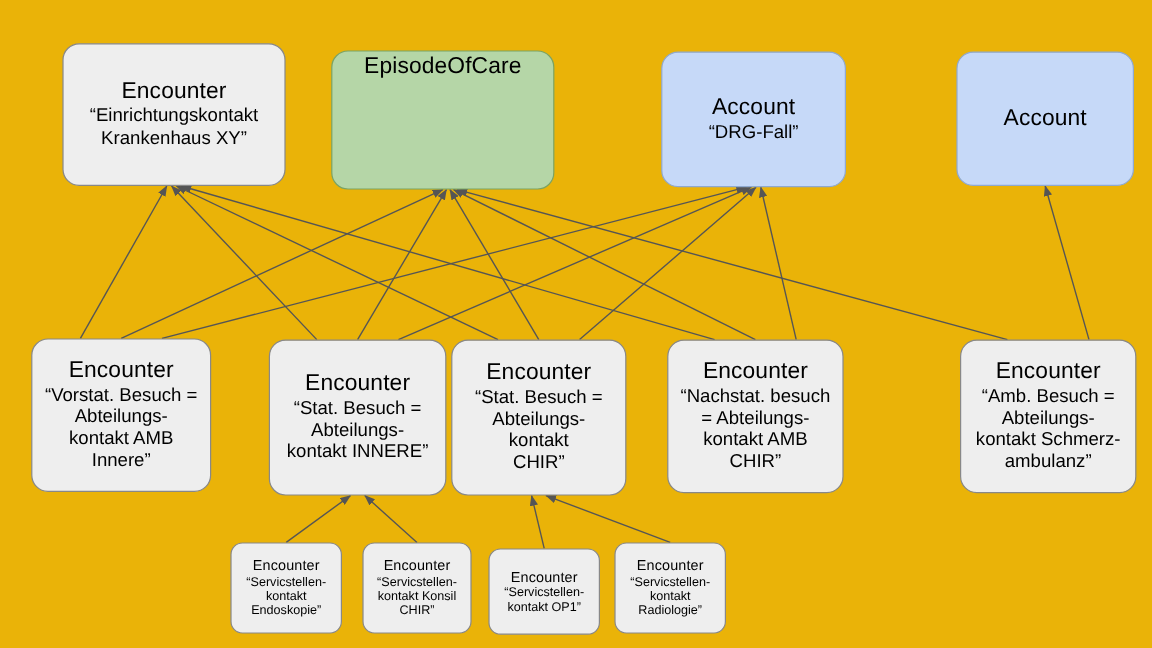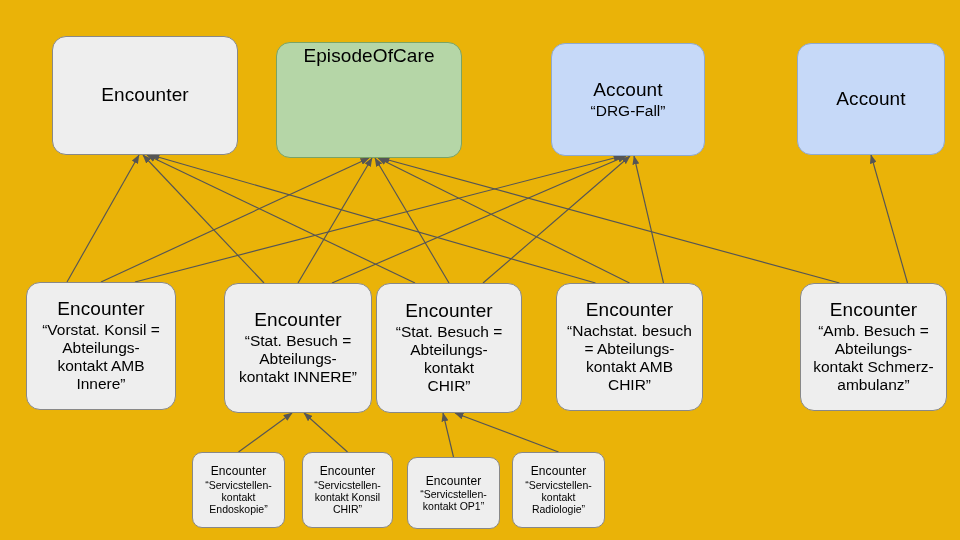--- a/index.html
+++ b/index.html
@@ -83,38 +83,40 @@
         <line x1="907.5" y1="283.0" x2="871.0" y2="155.0"></line>
         <line x1="238.5" y1="452.0" x2="292.0" y2="413.0"></line>
         <line x1="347.5" y1="452.0" x2="304.0" y2="413.0"></line>
         <line x1="453.5" y1="457.0" x2="443.0" y2="413.0"></line>
         <line x1="558.5" y1="452.0" x2="455.0" y2="413.0"></line>
       </g>
   </svg>
 
   <div class="node" style="left: 52px; top: 36px; width: 186px; height: 119px;">
     <div class="type">Encounter</div>
+    <div class="name">“Einrichtungskontakt
+Krankenhaus XY”</div>
   </div>
 
   <div class="node green" style="left: 276px; top: 42px; width: 186px; height: 116px; justify-content: space-between;">
     <div class="type">EpisodeOfCare</div>
   </div>
 
   <div class="node blue" style="left: 551px; top: 43px; width: 154px; height: 113px;">
     <div class="type">Account</div>
     <div class="name">“DRG-Fall”</div>
   </div>
 
   <div class="node blue" style="left: 797px; top: 43px; width: 148px; height: 112px;">
     <div class="type">Account</div>
   </div>
 
   <div class="node" style="left: 26px; top: 282px; width: 150px; height: 128px;">
     <div class="type">Encounter</div>
-    <div class="name">“Vorstat. Konsil =
+    <div class="name">“Vorstat. Besuch =
 Abteilungs-
 kontakt AMB
 Innere”</div>
   </div>
 
   <div class="node" style="left: 224px; top: 283px; width: 148px; height: 130px;">
     <div class="type">Encounter</div>
     <div class="name">“Stat. Besuch =
 Abteilungs-
 kontakt INNERE”</div>

